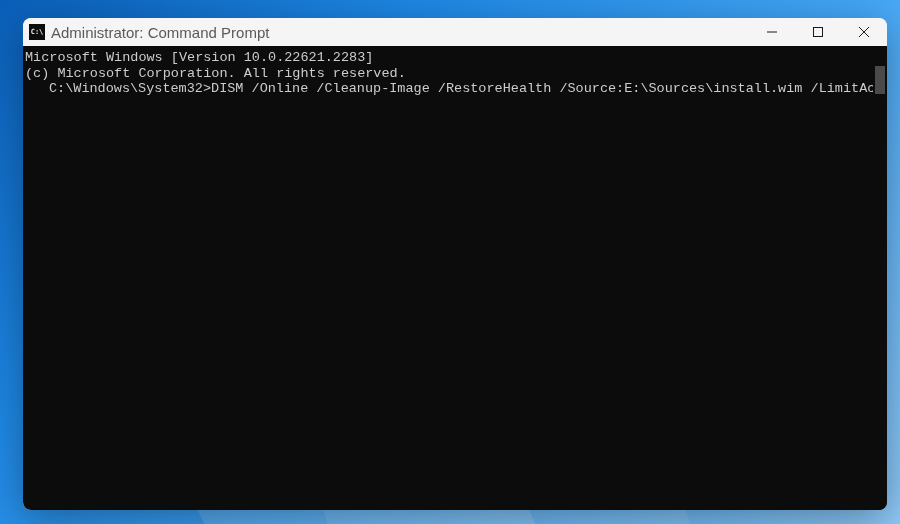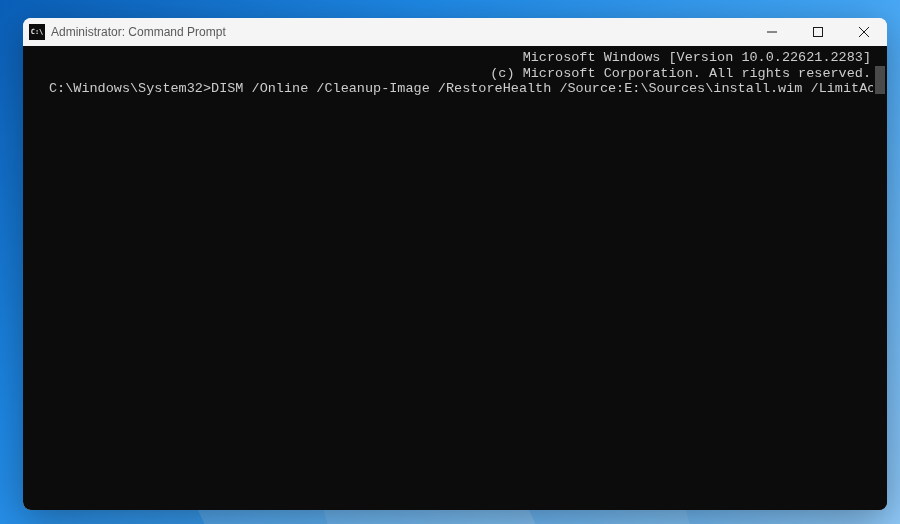--- a/index.html
+++ b/index.html
@@ -78,21 +78,21 @@
       justify-content: center;
     }
     .app-icon-inner {
       color: #e8e8e8;
       font-size: 7px;
       font-family: Consolas, monospace;
       font-weight: bold;
       line-height: 1;
     }
     .title-text {
-      font-size: 12px;
+      font-size: 15px;
       color: #5a5a5a;
       flex: 1;
     }
     .window-controls {
       display: flex;
       height: 100%;
     }
     .win-btn {
       width: 46px;
       height: 100%;
@@ -131,21 +131,20 @@
       position: absolute;
       top: 20px;
       left: 2px;
       width: 10px;
       height: 28px;
       background: #4a4a4a;
       border-radius: 0;
     }
     .term-line {
       display: block;
-      text-align: right;
     }
     .term-prompt-line {
       display: block;
     }
     .prompt {
       color: #cccccc;
       margin-left: 24px;
     }
     .cmd {
       color: #cccccc;

